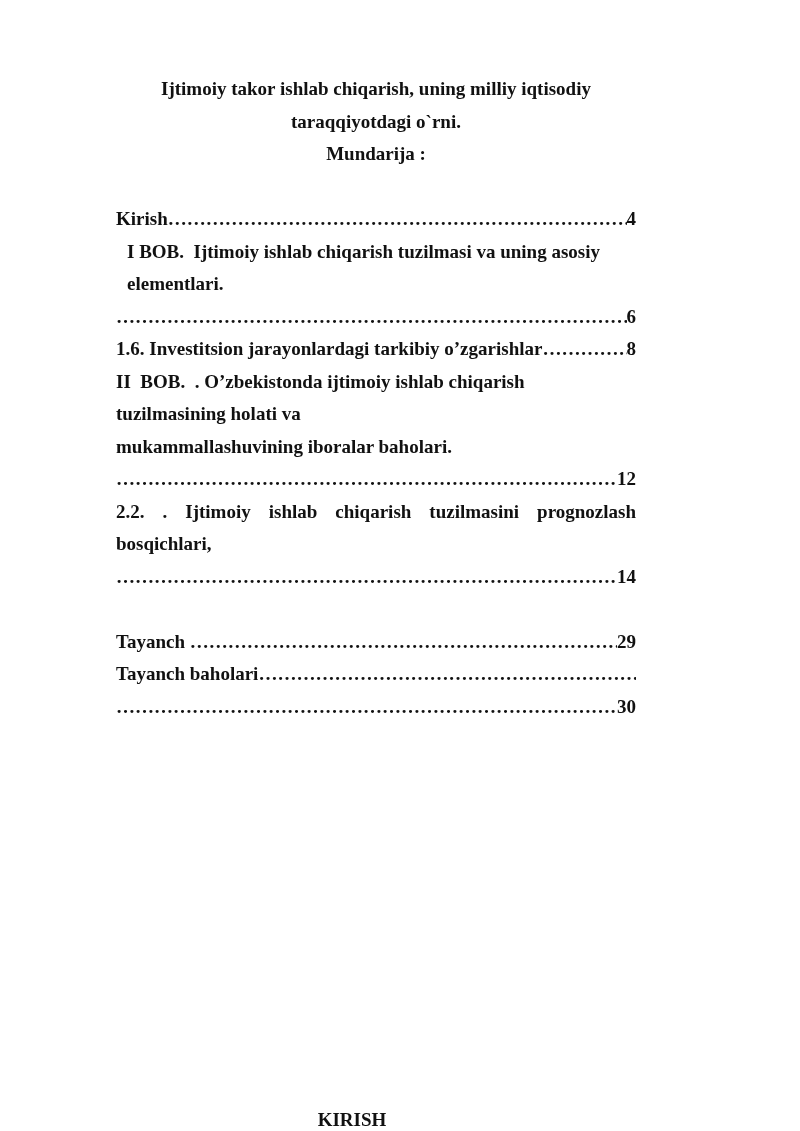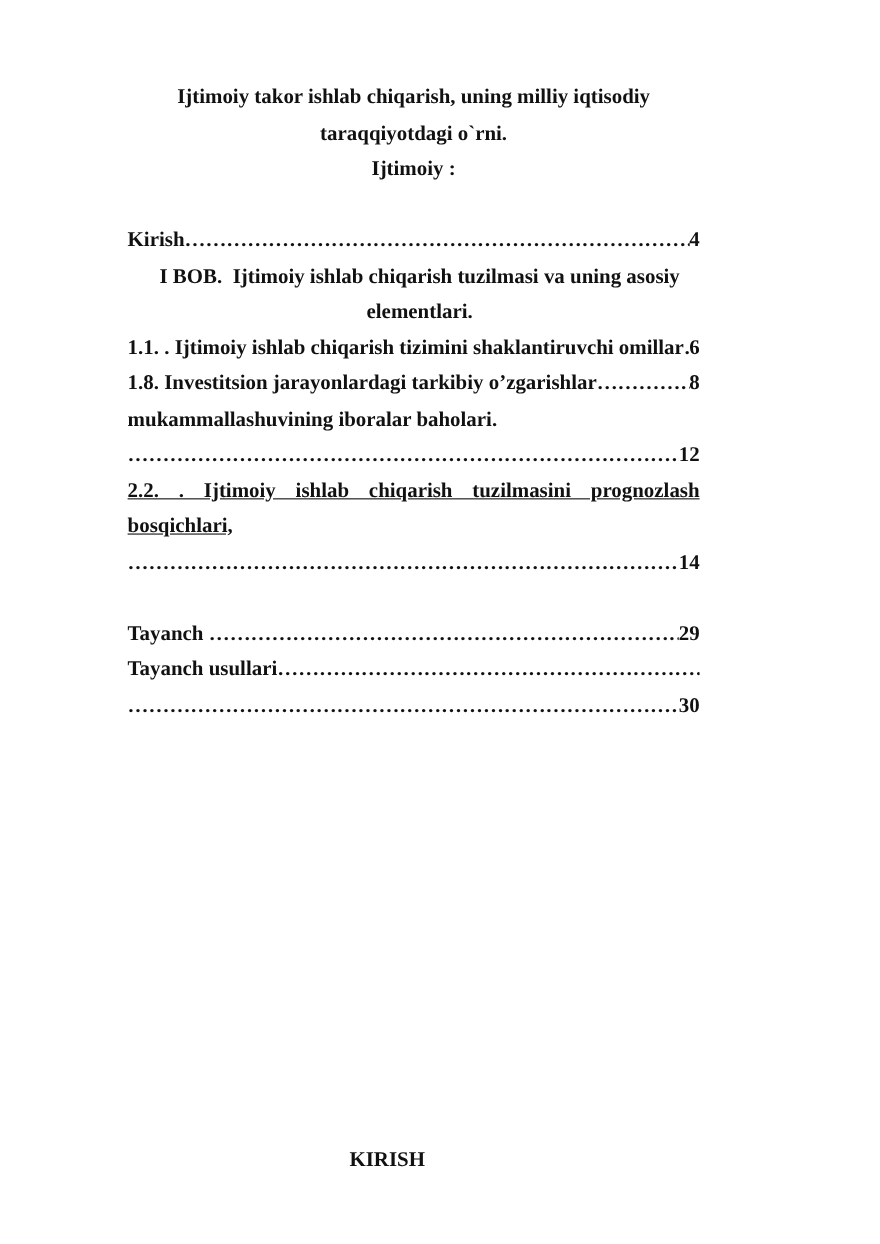--- a/index.html
+++ b/index.html
@@ -46,66 +46,64 @@
   }
   .toc-row .pagenum {
     flex: 0 0 auto;
     white-space: pre;
   }
   .toc-line {
     white-space: pre-wrap;
   }
   .toc-line.indent {
     padding-left: 11px;
-    text-align: center;
   }
   .toc-line.justified {
     white-space: normal;
     text-align: justify;
     text-align-last: justify;
-    text-decoration: underline;
   }
   .big-gap {
     height: 381px;
   }
   .section-heading {
     text-align: center;
   }
 </style>
 </head>
 <body>
 
 <div class="page">
   <div class="content">
 
     <div class="doc-title">Ijtimoiy takor ishlab chiqarish, uning milliy iqtisodiy taraqqiyotdagi o`rni.</div>
-    <div class="toc-heading">Ijtimoiy :</div>
+    <div class="toc-heading">Mundarija :</div>
 
     <div class="blank-line"></div>
 
     <div class="toc-row">
       <span class="label">Kirish</span>
       <span class="dots leader-dots">………………………………………………………………………………………………………………………………………………………………</span>
       <span class="pagenum">4</span>
     </div>
 
     <div class="toc-line indent">I BOB.  Ijtimoiy ishlab chiqarish tuzilmasi va uning asosiy elementlari.</div>
 
     <div class="toc-row">
-      <span class="label">1.1. . Ijtimoiy ishlab chiqarish tizimini shaklantiruvchi omillar</span>
       <span class="dots leader-dots">………………………………………………………………………………………………………………………………………………………………</span>
       <span class="pagenum">6</span>
     </div>
 
     <div class="toc-row">
-      <span class="label">1.8. Investitsion jarayonlardagi tarkibiy o’zgarishlar</span>
+      <span class="label">1.6. Investitsion jarayonlardagi tarkibiy o’zgarishlar</span>
       <span class="dots leader-dots">………………………………………………………………………………………………………………………………………………………………</span>
       <span class="pagenum">8</span>
     </div>
 
+    <div class="toc-line">II  BOB.  . O’zbekistonda ijtimoiy ishlab chiqarish tuzilmasining holati va</div>
 
     <div class="toc-line">mukammallashuvining iboralar baholari.</div>
 
     <div class="toc-row">
       <span class="dots leader-dots">………………………………………………………………………………………………………………………………………………………………</span>
       <span class="pagenum">12</span>
     </div>
 
     <div class="toc-line justified">2.2. . Ijtimoiy ishlab chiqarish tuzilmasini prognozlash bosqichlari,</div>
 
@@ -116,21 +114,21 @@
 
     <div class="blank-line"></div>
 
     <div class="toc-row">
       <span class="label">Tayanch </span>
       <span class="dots leader-dots">………………………………………………………………………………………………………………………………………………………………</span>
       <span class="pagenum">29</span>
     </div>
 
     <div class="toc-row">
-      <span class="label">Tayanch usullari</span>
+      <span class="label">Tayanch baholari</span>
       <span class="dots leader-dots">………………………………………………………………………………………………………………………………………………………………</span>
       <span class="pagenum"></span>
     </div>
 
     <div class="toc-row">
       <span class="dots leader-dots">………………………………………………………………………………………………………………………………………………………………</span>
       <span class="pagenum">30</span>
     </div>
 
   </div>

